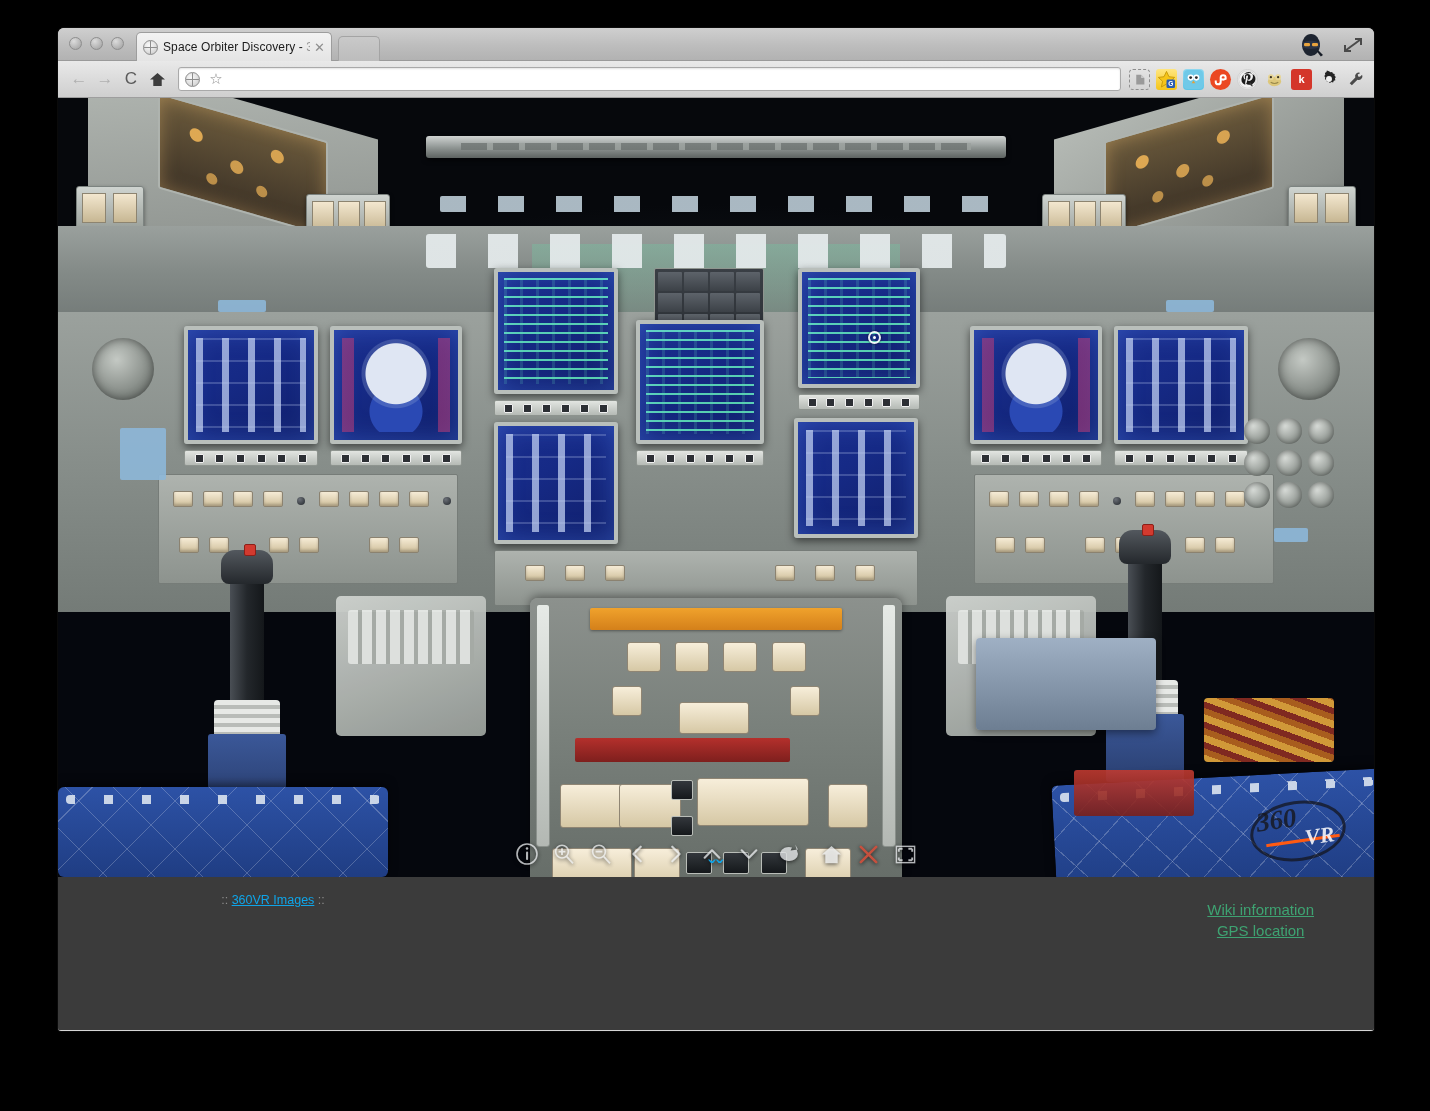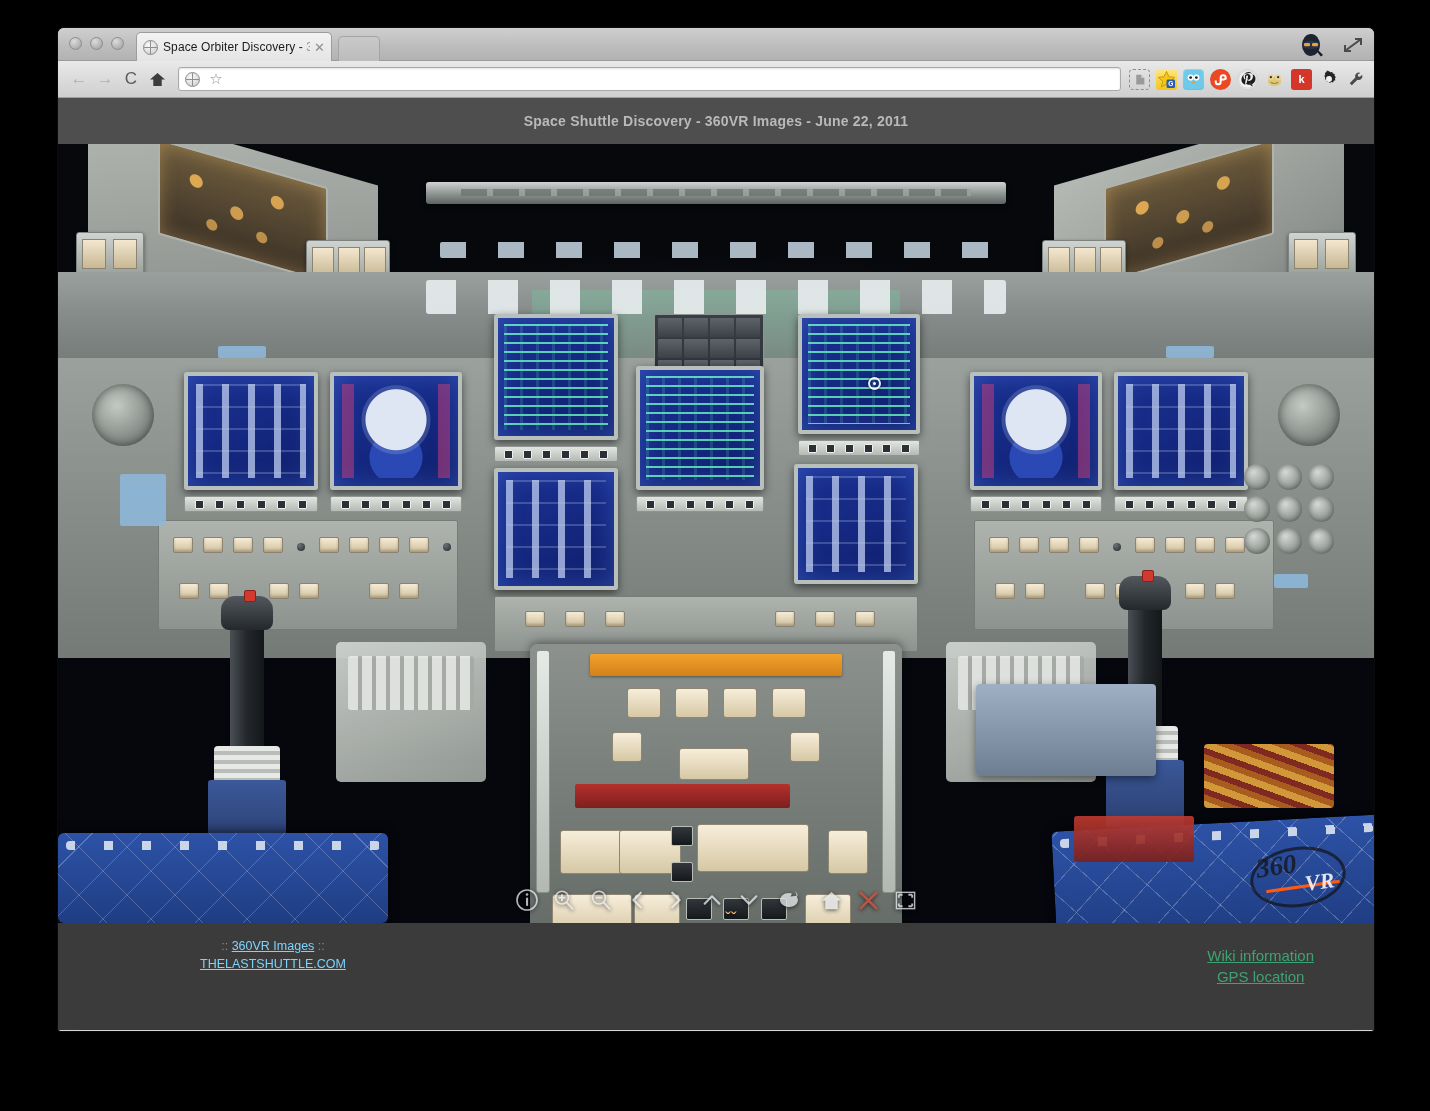--- a/index.html
+++ b/index.html
@@ -474,38 +474,37 @@
   }
   .ctl{
     width:26px; height:26px; position:relative; cursor:pointer;
     color: rgba(235,238,240,.92);
     display:flex; align-items:center; justify-content:center;
     filter: drop-shadow(0 1px 2px rgba(0,0,0,.85));
   }
   .ctl svg{ display:block; }
   #pano-scroll-hint{
     position:absolute; left:50%; transform:translateX(-50%);
-    bottom:-6px; color:#fdba74; font-size:17px;
+    bottom:-6px; color:#0ea5e9; font-size:23px;
     filter: drop-shadow(0 1px 2px rgba(0,0,0,.9));
-    margin-left: 15px;
   }
 
   
   #footer{
     position:relative;
     height: calc(100% - 46px - 779px);
     background:#3b3b3b;
     padding: 14px 40px 0 40px;
   }
   #credit-block{
     position:absolute; left:0; top:14px; width:430px;
     text-align:center; line-height:1.45;
     font-size:12.5px; color:#b3b3b3;
   }
-  #credit-block a{ color:#7dd3fc; text-decoration:underline; }
+  #credit-block a{ color:#0ea5e9; text-decoration:underline; }
   #credit-line1 .sep{ color:#8c8c8c; }
   #caption{
     position:absolute; left:0; right:0; top:27px;
     text-align:center; font-size:13px; color:#a9a9a9;
   }
   #links-block{
     position:absolute; right:60px; top:22px;
     text-align:center; line-height:1.42; font-size:15px;
   }
   #links-block a{ color:#3ea372; text-decoration:underline; display:block; }
@@ -620,23 +619,20 @@
       <span class="ext ext-wrench">
         <svg viewBox="0 0 20 20" width="18" height="18">
           <path d="M14.8 3.2a4.2 4.2 0 0 0 -5.6 5.2L3 14.6 5.4 17l6.2-6.2a4.2 4.2 0 0 0 5.2-5.6l-2.4 2.4-2-.5-.5-2z" fill="#4a4a4a"></path>
         </svg>
       </span>
     </div>
   </div>
 
   <div id="page">
 
-    <div id="page-header">
-      <div id="page-title">Space Shuttle Discovery - 360VR Images - June 22, 2011</div>
-    </div>
 
     <div id="pano">
       <div class="pano-art">
 
         <div class="sky"></div>
         <div class="window-bar"></div>
         <div class="glare-strip"></div>
 
         <div class="wedge left">
             <div class="wedge-board"></div>
@@ -961,23 +957,20 @@
       <div id="pano-scroll-hint">ˇˇ</div>
     </div>
 
     <div id="footer">
       <div id="credit-block">
         <div id="credit-line1">
           <span class="sep">::</span>
           <a href="#">360VR Images</a>
           <span class="sep">::</span>
         </div>
-        <div>
-          <a href="#">THELASTSHUTTLE.COM</a>
-        </div>
       </div>
 
 
       <div id="links-block">
         <a href="#">Wiki information</a>
         <a href="#">GPS location</a>
       </div>
     </div>
 
   </div>

